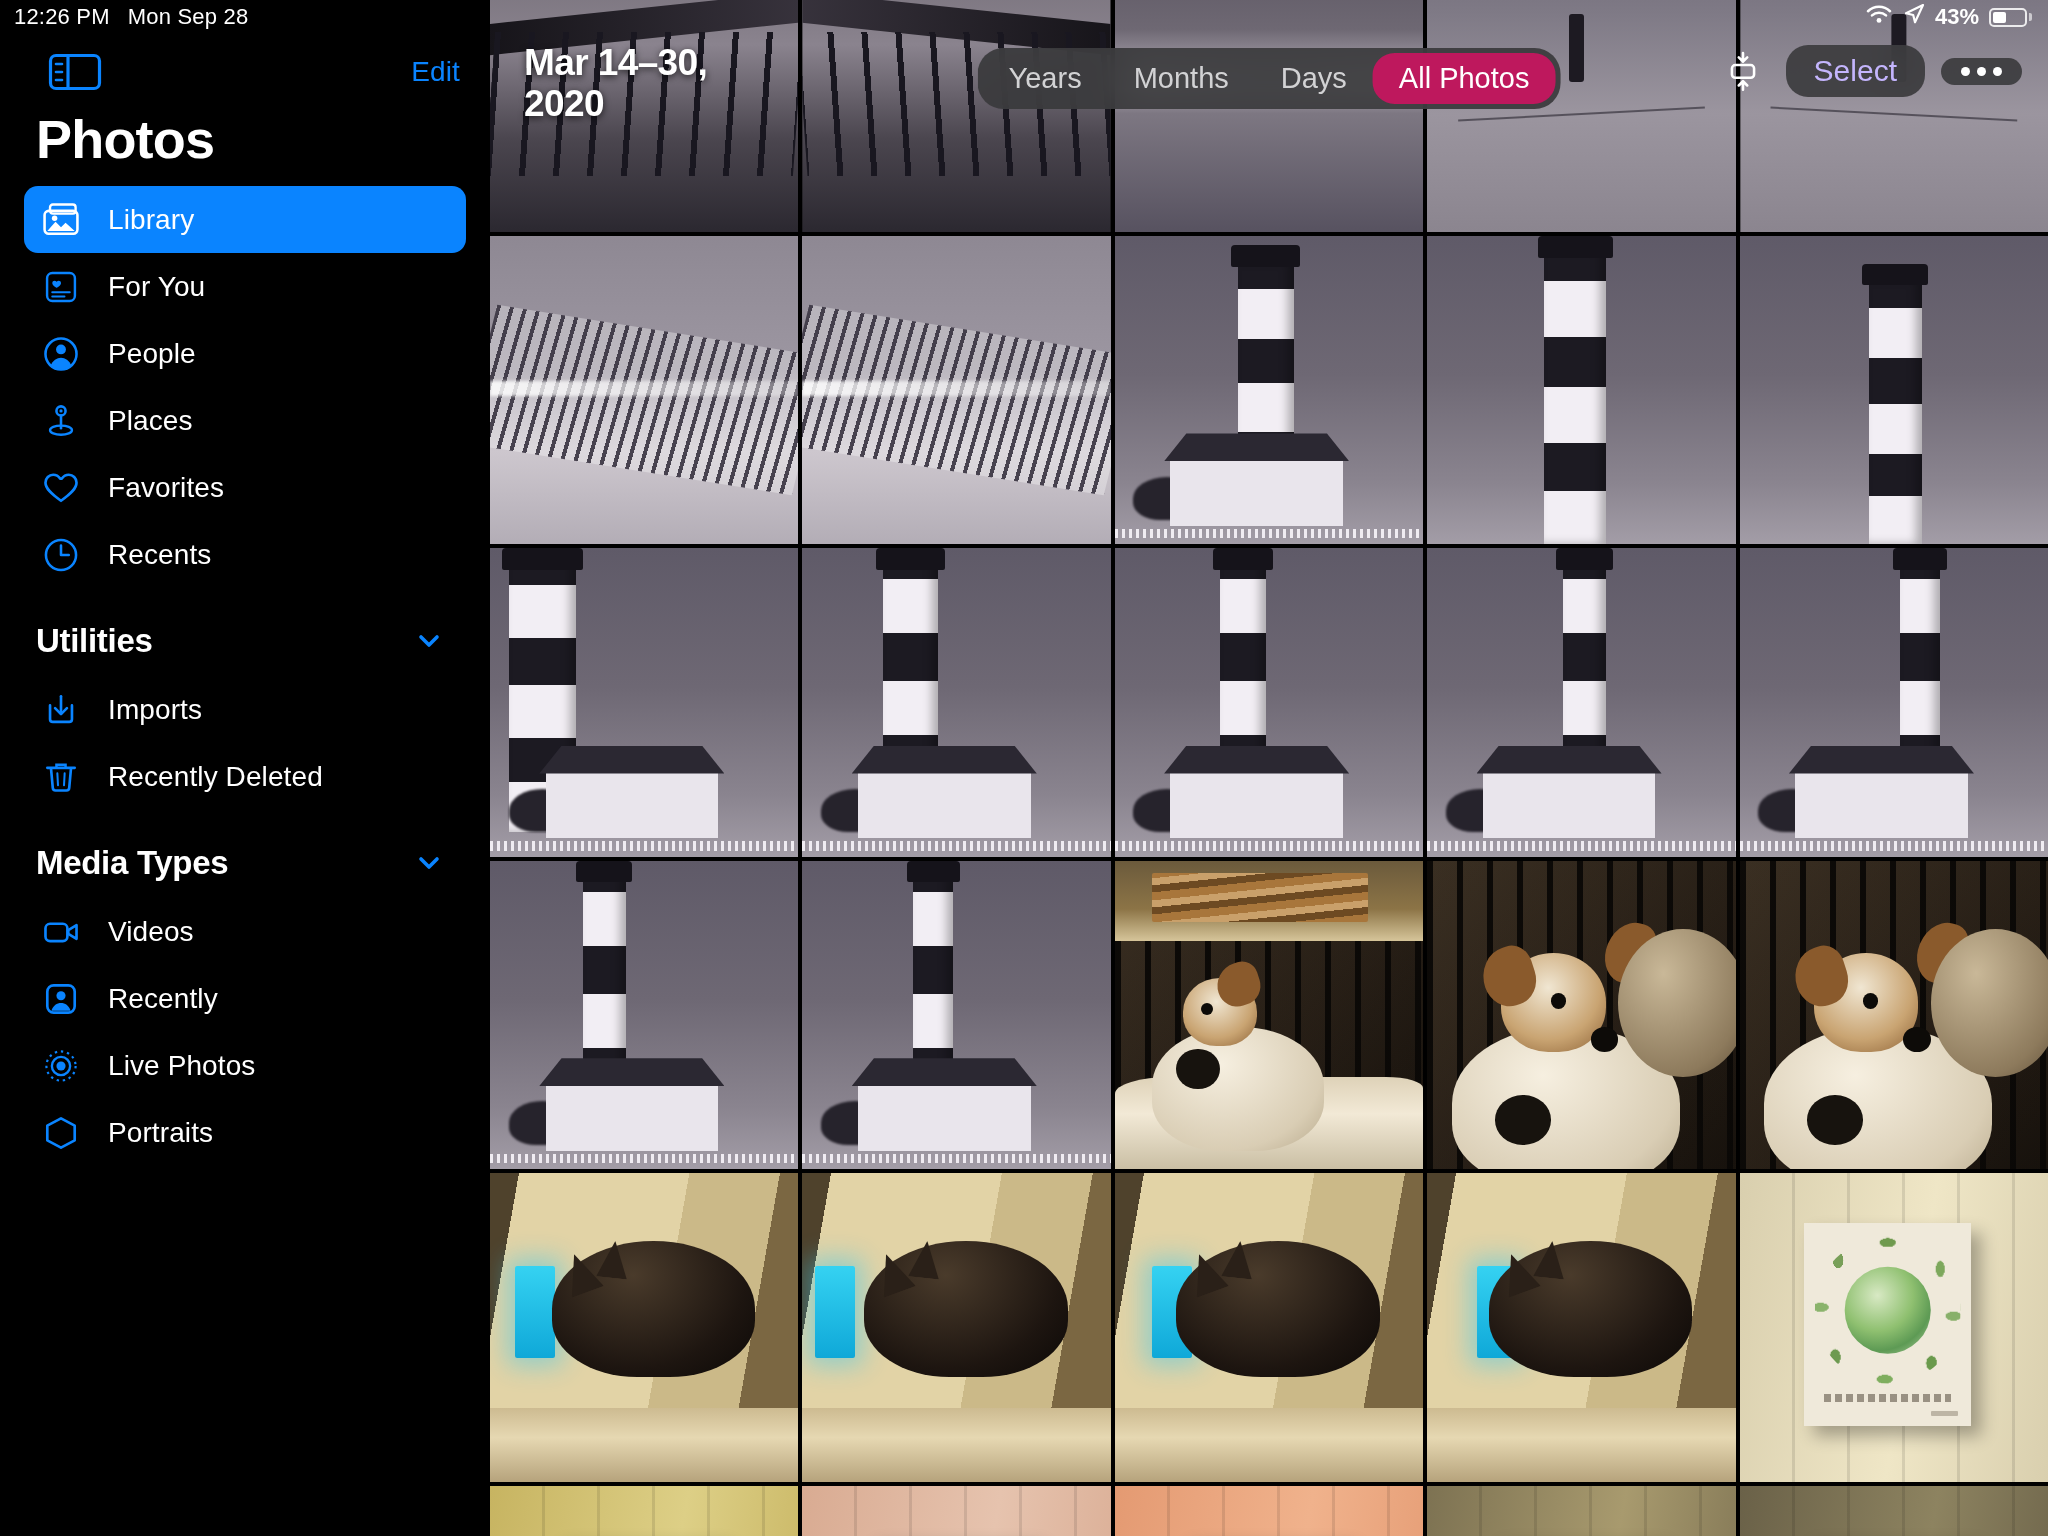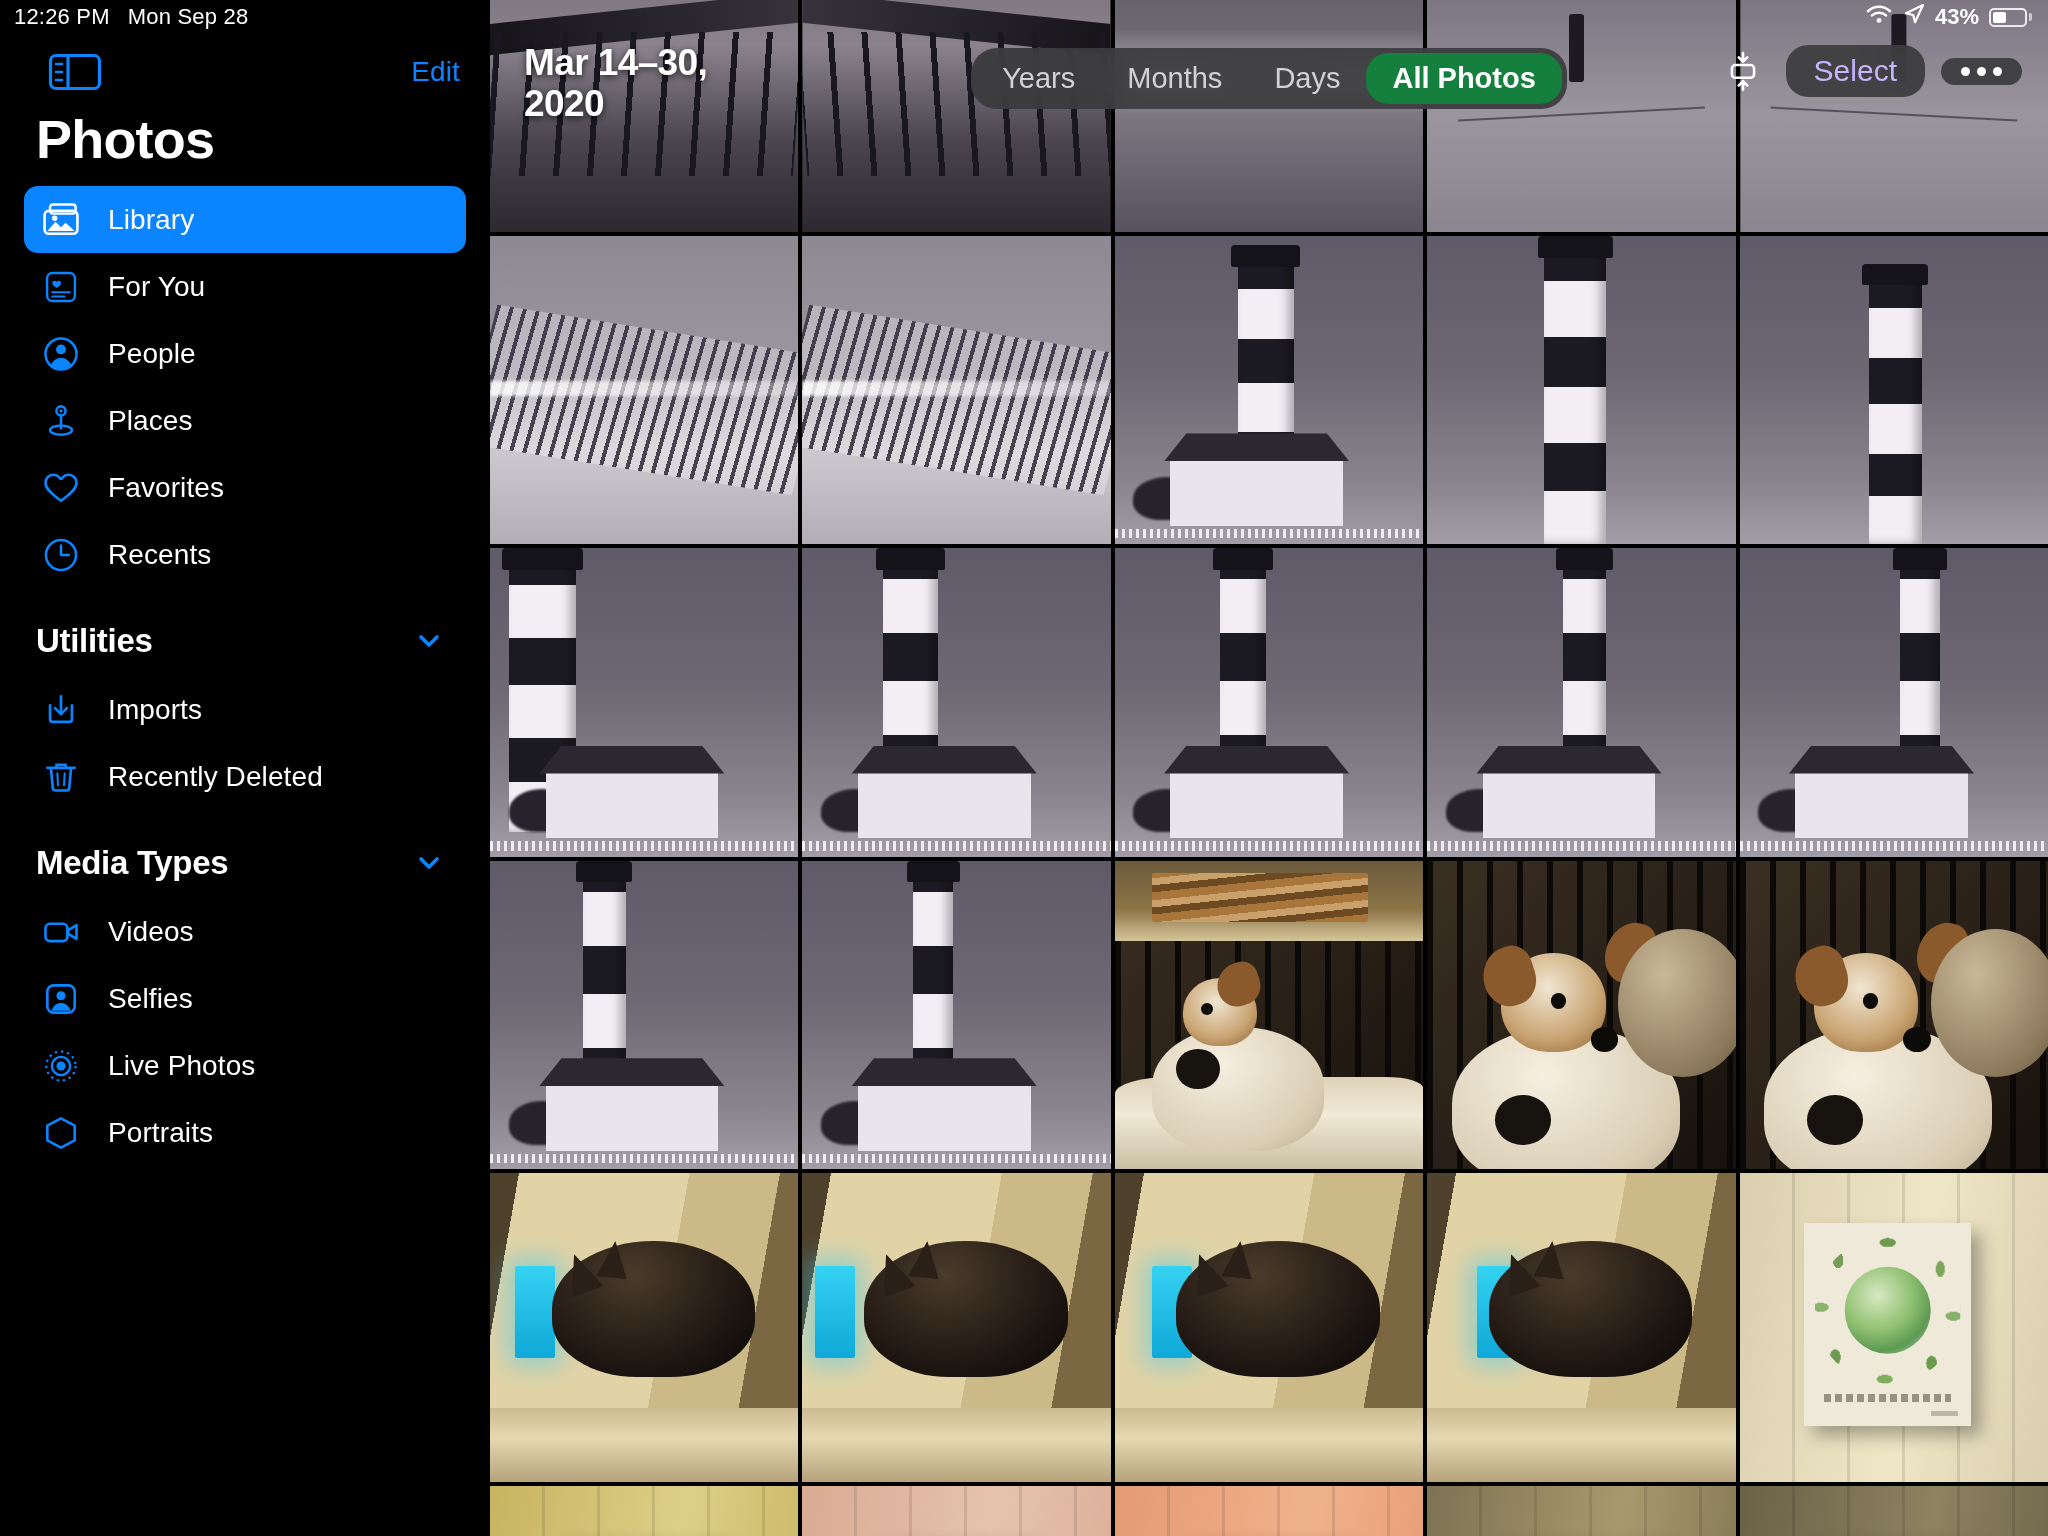--- a/index.html
+++ b/index.html
@@ -267,21 +267,21 @@
   .segmented{
     position:absolute; left:50%; top:48px; transform:translateX(-50%);
     display:flex; align-items:center; gap:0;
     background:rgba(58,58,60,.92); border-radius:26px; padding:5px;
     backdrop-filter:blur(18px); pointer-events:auto;
   }
   .seg{
     padding:9px 26px; border-radius:22px; color:#d2d2d4;
     font-size:29px; font-weight:500; cursor:pointer; white-space:nowrap;
   }
-  .seg.sel{ background:#15803d; color:#fff; font-weight:700; }
+  .seg.sel{ background:#be185d; color:#fff; font-weight:400; }
   .tb-right{
     position:absolute; right:26px; top:44px;
     display:flex; align-items:center; gap:16px; pointer-events:auto;
   }
   .tb-icon-btn{
     width:54px;height:54px;display:flex;align-items:center;justify-content:center;
     cursor:pointer;
   }
   .pill-btn{
     background:rgba(58,58,60,.9); border-radius:22px;
@@ -437,21 +437,21 @@
       </div>
 
       <div class="nav-item">
         <span class="nav-ico">
           <svg viewBox="0 0 46 46" width="42" height="42">
             <rect x="8" y="8" width="30" height="30" rx="7" fill="none" stroke="#0a84ff" stroke-width="2.9"></rect>
             <circle cx="23" cy="19.5" r="5" fill="#0a84ff"></circle>
             <path d="M12.5 36c2-6 6-8.5 10.5-8.5S31.5 30 33.5 36z" fill="#0a84ff"></path>
           </svg>
         </span>
-        <span class="nav-label">Selfies</span>
+        <span class="nav-label">Recently</span>
       </div>
 
       <div class="nav-item">
         <span class="nav-ico">
           <svg viewBox="0 0 46 46" width="42" height="42">
             <circle cx="23" cy="23" r="5" fill="#0a84ff"></circle>
             <circle cx="23" cy="23" r="10" fill="none" stroke="#0a84ff" stroke-width="2.6"></circle>
             <circle cx="23" cy="23" r="16" fill="none" stroke="#0a84ff" stroke-width="2.4" stroke-dasharray="2.6 4.2"></circle>
           </svg>
         </span>

